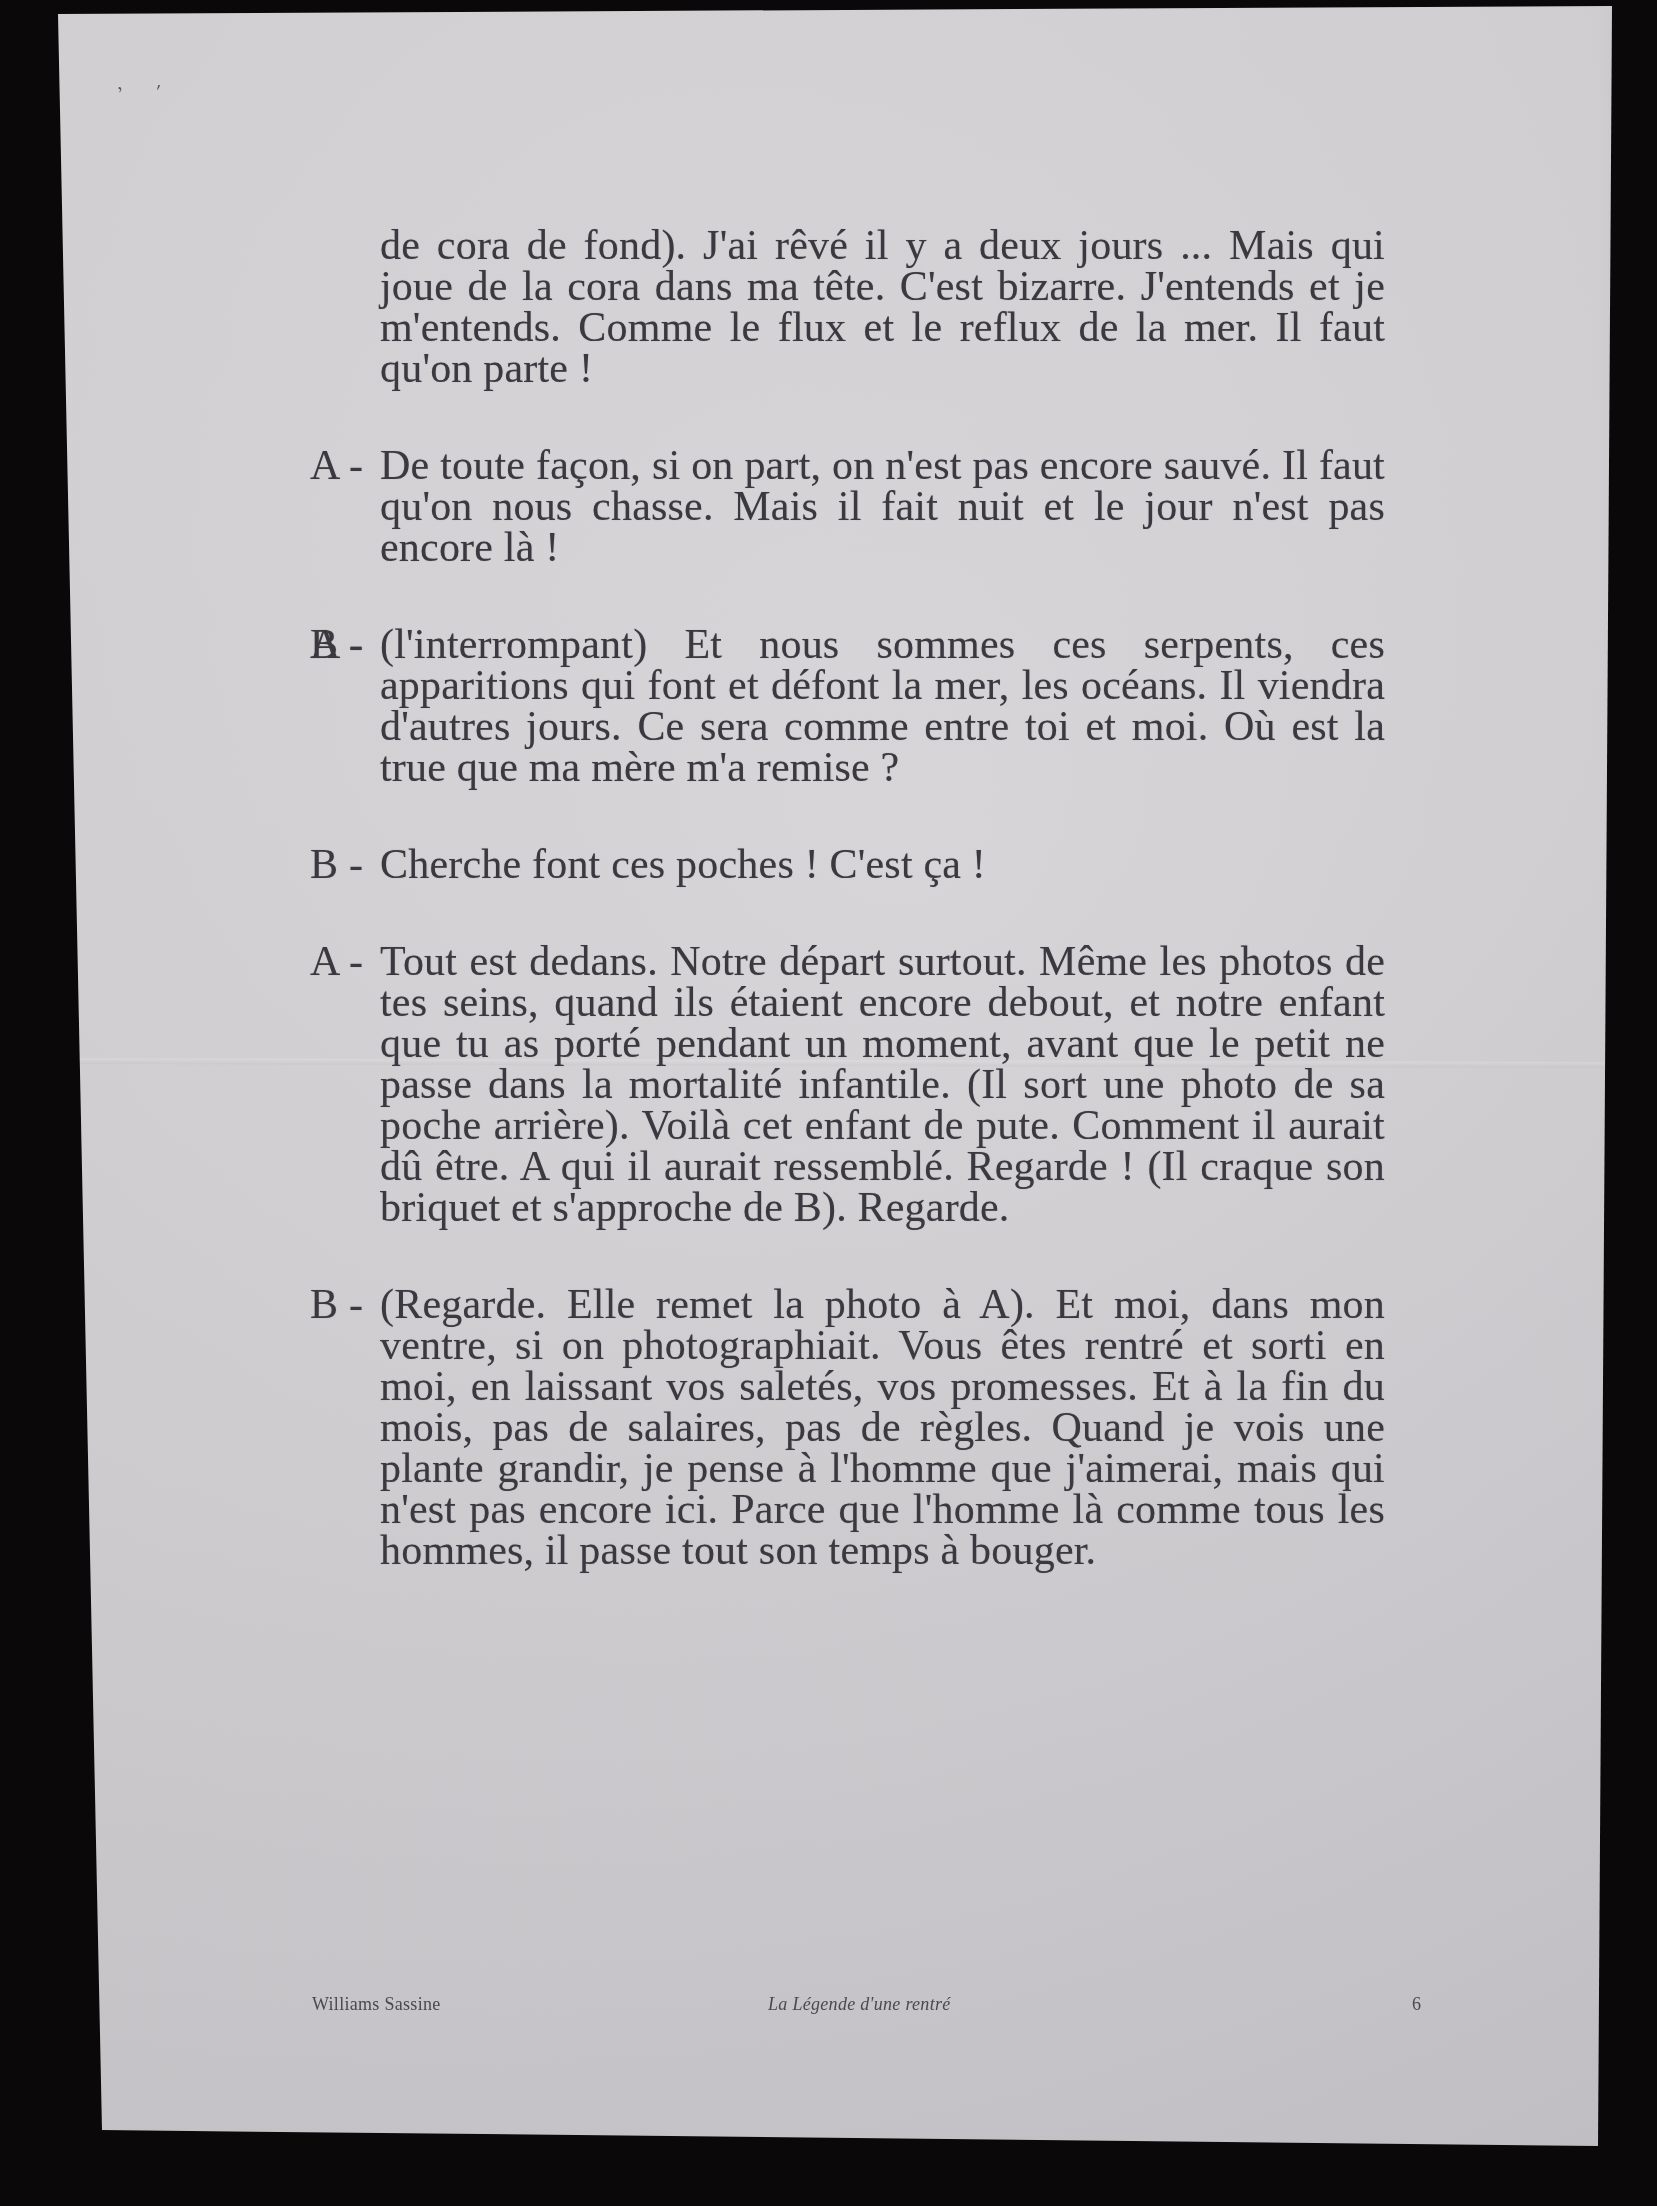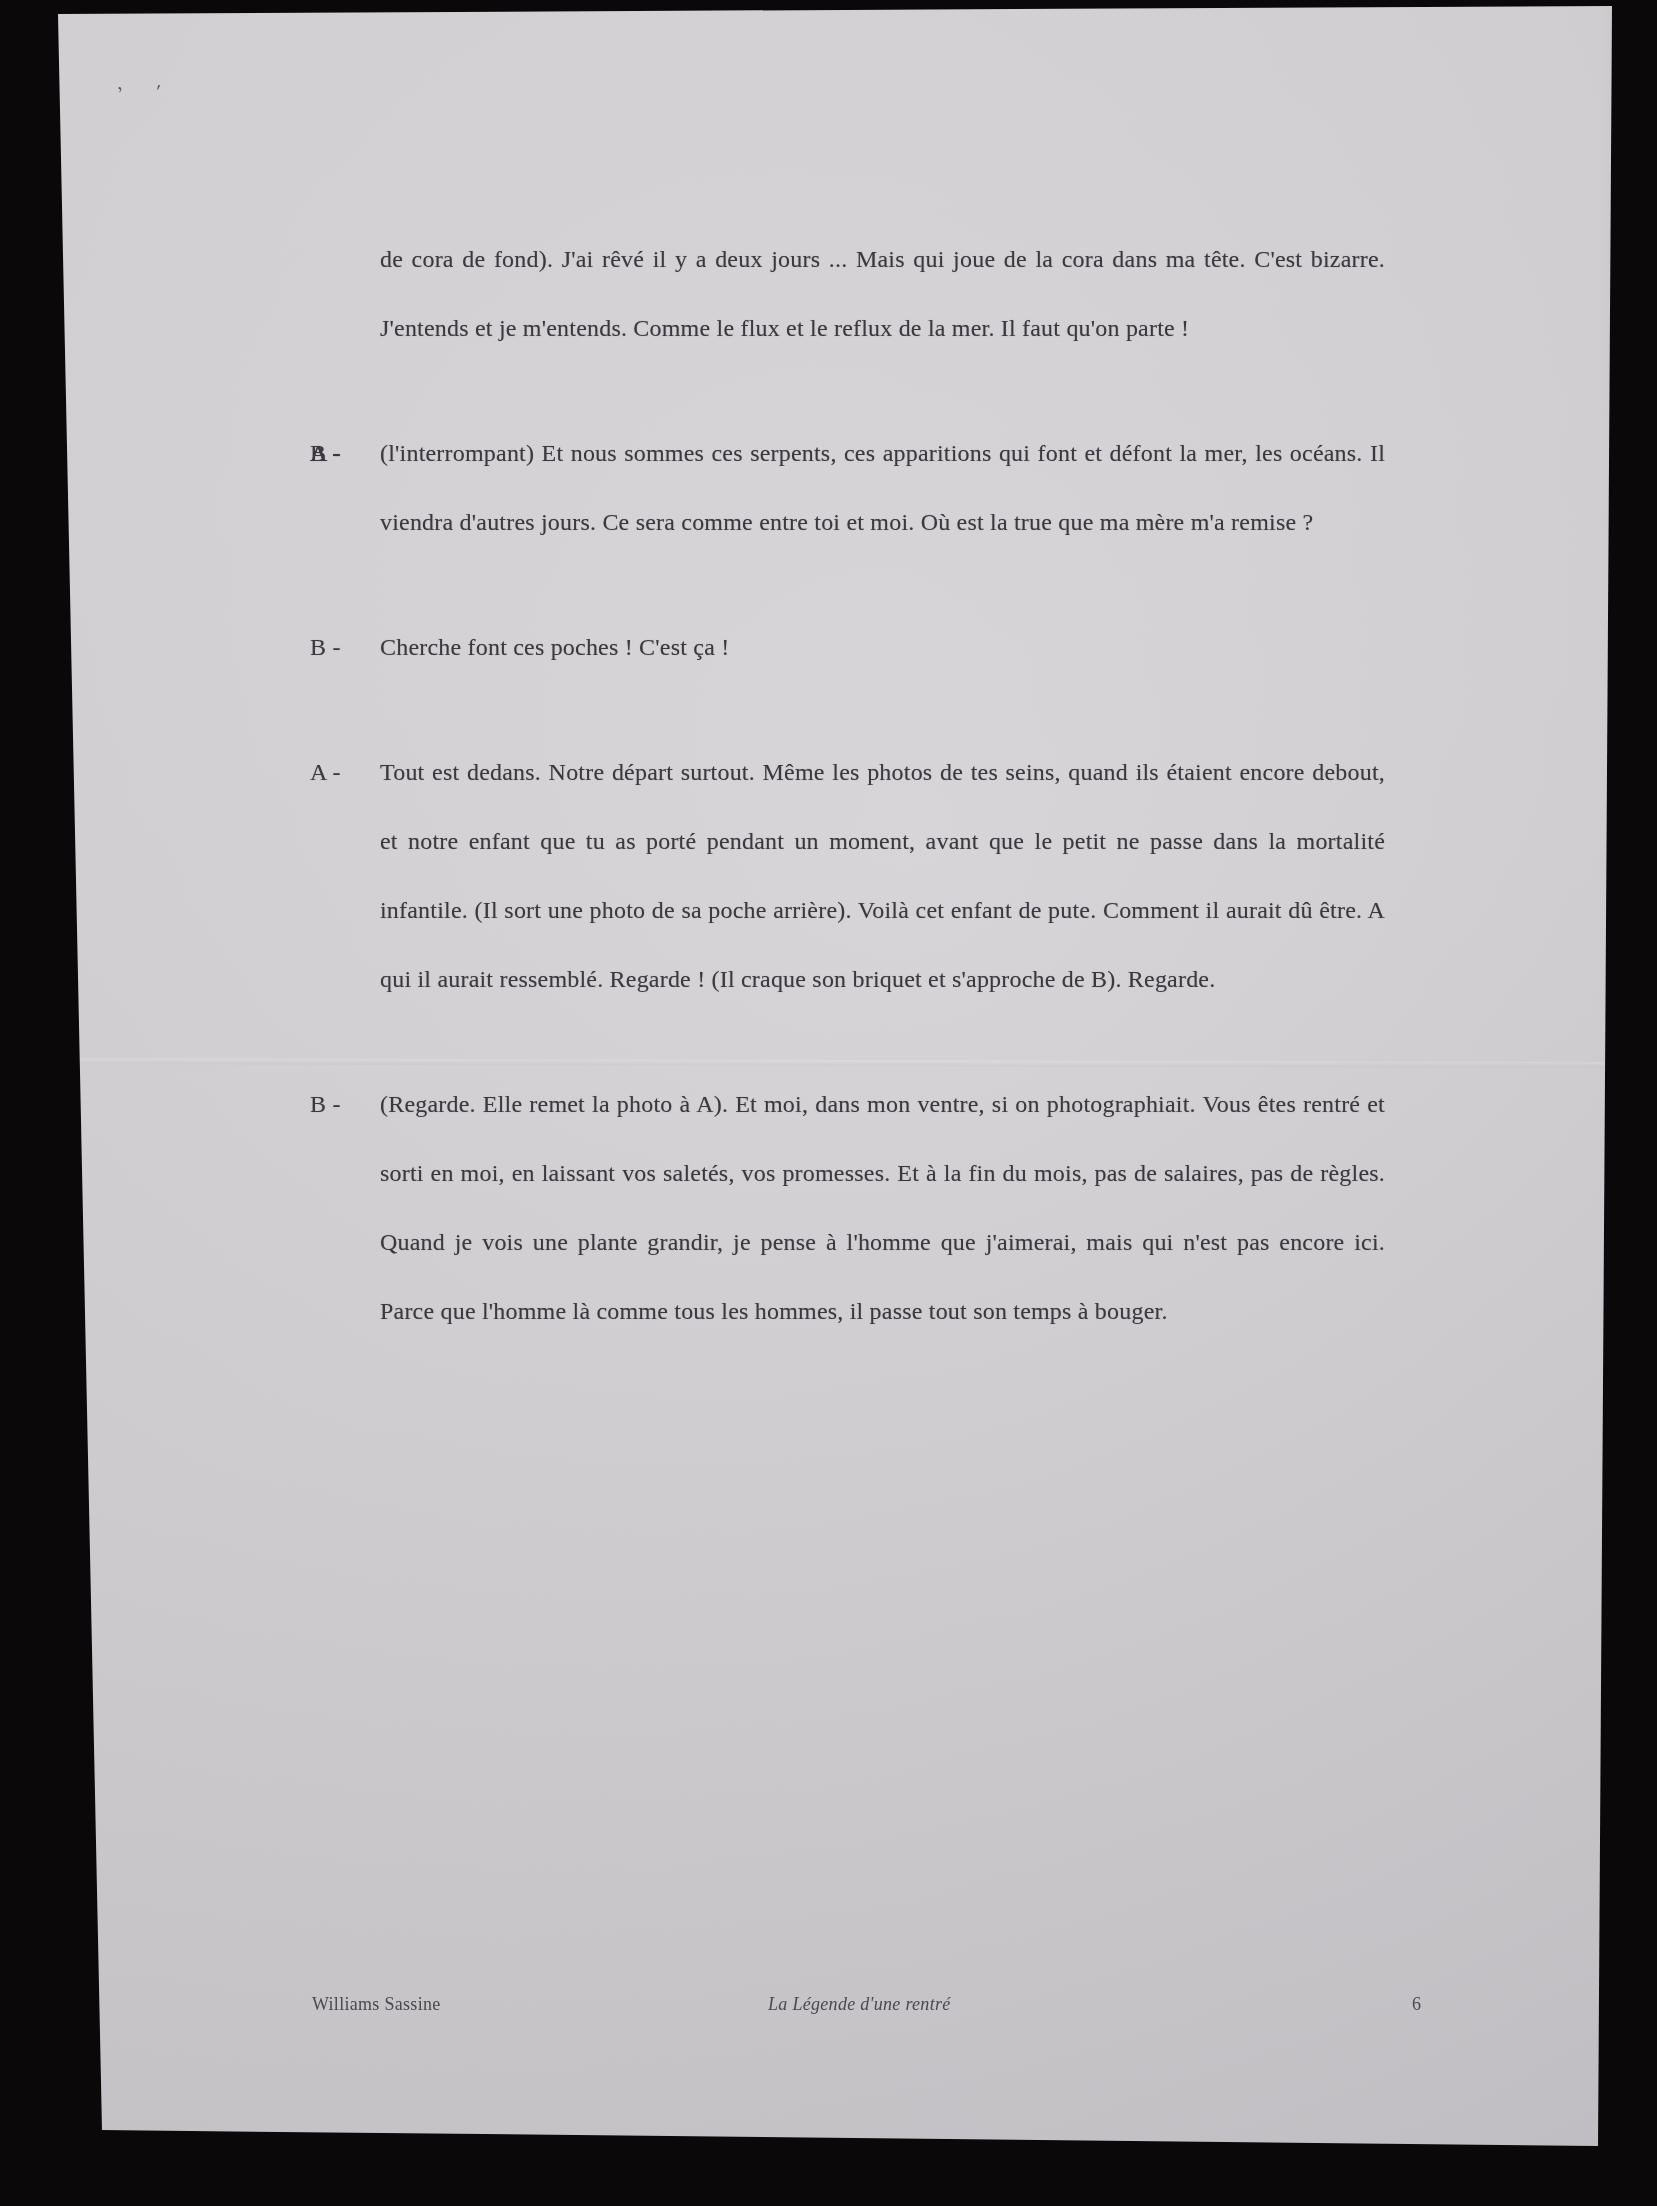--- a/index.html
+++ b/index.html
@@ -41,22 +41,22 @@
     color: #3a3740;
     font-size: 20px;
     opacity: 0.8;
   }
   .dialog {
     position: absolute;
     left: 380px;
     top: 225px;
     width: 1005px;
     color: var(--ink, #3b393f);
-    font-size: 24px;
-    line-height: 69px;
+    font-size: 42px;
+    line-height: 41px;
     letter-spacing: 0.2px;
     text-shadow: 0 0 1px rgba(58,54,62,0.35);
   }
   .block {
     position: relative;
     margin-bottom: 56px;
     text-align: justify;
   }
   .block:last-child { margin-bottom: 0; }
   .speaker {
@@ -84,21 +84,21 @@
 
 <div class="stage">
   <div class="paper">
     <span class="pen-mark" style="left:118px; top:82px; transform:rotate(-18deg);">’</span>
     <span class="pen-mark" style="left:156px; top:80px; transform:rotate(8deg);">′</span>
 
     <div class="crease"></div>
 
     <div class="dialog" id="dialog-container">
         <div class="block"><span>de cora de fond). J'ai rêvé il y a deux jours ... Mais qui joue de la cora dans ma tête. C'est bizarre. J'entends et je m'entends. Comme le flux et le reflux de la mer. Il faut qu'on parte !</span></div>
-        <div class="block"><span class="speaker">A -</span></div>
+        <div class="block"><span class="speaker">A -</span><span>De toute façon, si on part, on n'est pas encore sauvé. Il faut qu'on nous chasse. Mais il fait nuit et le jour n'est pas encore là !</span></div>
         <div class="block"><span class="speaker">B -</span></div>
         <div class="block"><span class="speaker">A -</span><span><span class="stage-direction">(l'interrompant)</span> Et nous sommes ces serpents, ces apparitions qui font et défont la mer, les océans. Il viendra d'autres jours. Ce sera comme entre toi et moi. Où est la true que ma mère m'a remise ?</span></div>
         <div class="block"><span class="speaker">B -</span><span>Cherche font ces poches ! C'est ça !</span></div>
         <div class="block"><span class="speaker">A -</span><span>Tout est dedans. Notre départ surtout. Même les photos de tes seins, quand ils étaient encore debout, et notre enfant que tu as porté pendant un moment, avant que le petit ne passe dans la mortalité infantile. (Il sort une photo de sa poche arrière). Voilà cet enfant de pute. Comment il aurait dû être. A qui il aurait ressemblé. Regarde ! (Il craque son briquet et s'approche de B). Regarde.</span></div>
         <div class="block"><span class="speaker">B -</span><span>(Regarde. Elle remet la photo à A). Et moi, dans mon ventre, si on photographiait. Vous êtes rentré et sorti en moi, en laissant vos saletés, vos promesses. Et à la fin du mois, pas de salaires, pas de règles. Quand je vois une plante grandir, je pense à l'homme que j'aimerai, mais qui n'est pas encore ici. Parce que l'homme là comme tous les hommes, il passe tout son temps à bouger.</span></div>
       </div>
 
     <div class="footer">
       <span class="author">Williams Sassine</span>
       <span class="booktitle">La Légende d'une rentré</span>

